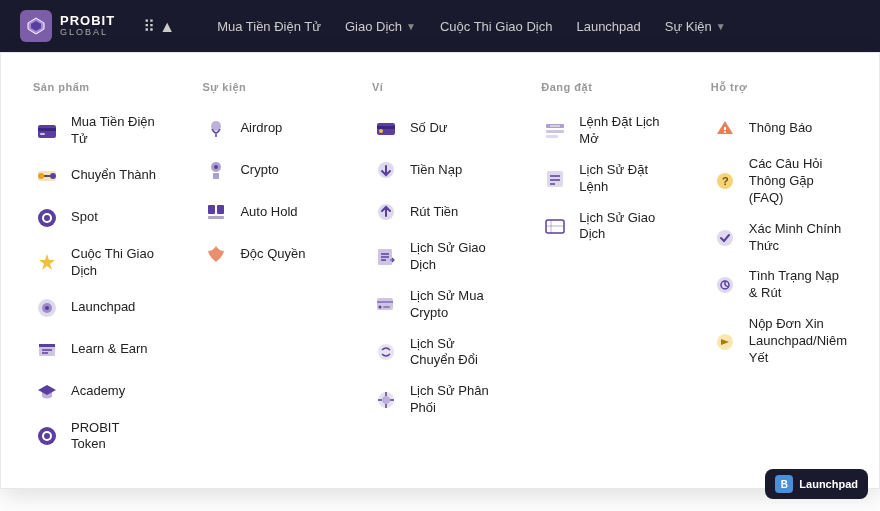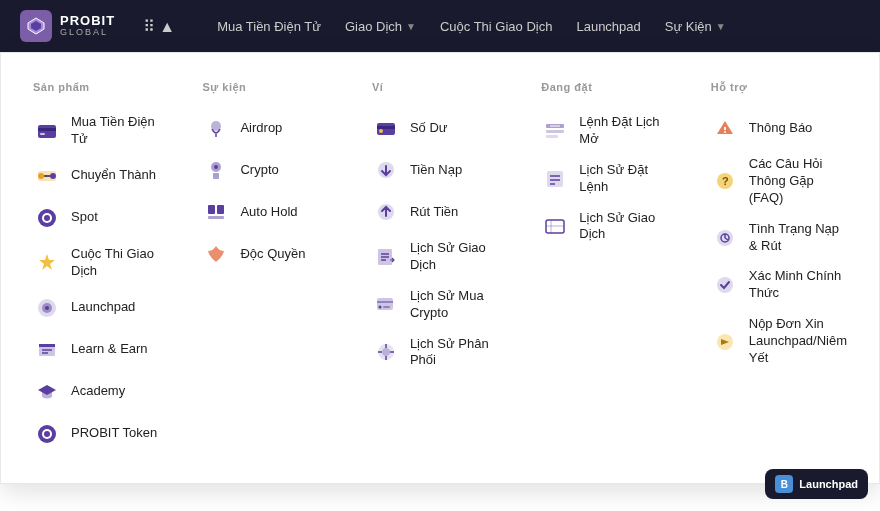--- a/index.html
+++ b/index.html
@@ -71,21 +71,21 @@
     }
     .nav-link .arrow { font-size: 10px; color: #888; }
     
     
     .dropdown-panel {
       background: #fff;
       border: 1px solid #e8e8e8;
       box-shadow: 0 8px 24px rgba(0,0,0,0.12);
       padding: 28px 32px 28px 32px;
       display: flex;
-      gap: 8px;
+      gap: 14px;
       width: 880px;
     }
     
     .col {
       flex: 1;
       padding: 0 16px;
     }
     .col:first-child { padding-left: 0; }
     .col:last-child { padding-right: 0; }
     
@@ -381,20 +381,30 @@
         <svg viewBox="0 0 22 22">
             <rect x="2" y="4" width="16" height="12" rx="2" fill="#5b3fa0" opacity="0.3"></rect>
             <rect x="2" y="7" width="16" height="2" fill="#5b3fa0" opacity="0.5"></rect>
             <circle cx="5" cy="13" r="1.5" fill="#5b3fa0"></circle>
             <rect x="8" y="12" width="7" height="2" rx="1" fill="#5b3fa0" opacity="0.5"></rect>
           </svg>
       </div>
       <span class="menu-item-label">Lịch Sử Mua Crypto</span>
     </div>
 
+    <div class="menu-item">
+      <div class="menu-item-icon">
+        <svg viewBox="0 0 22 22">
+            <circle cx="11" cy="11" r="8" fill="#5b3fa0" opacity="0.15"></circle>
+            <path d="M7 9 Q11 5 15 9" stroke="#5b3fa0" stroke-width="1.5" fill="none"></path>
+            <path d="M15 13 Q11 17 7 13" stroke="#5b3fa0" stroke-width="1.5" fill="none"></path>
+          </svg>
+      </div>
+      <span class="menu-item-label">Lịch Sử Chuyển Đổi</span>
+    </div>
 
     <div class="menu-item">
       <div class="menu-item-icon">
         <svg viewBox="0 0 22 22">
             <circle cx="11" cy="11" r="8" fill="#5b3fa0" opacity="0.15"></circle>
             <circle cx="11" cy="11" r="4" fill="#5b3fa0" opacity="0.3"></circle>
             <line x1="11" y1="3" x2="11" y2="7" stroke="#5b3fa0" stroke-width="1.5"></line>
             <line x1="19" y1="11" x2="15" y2="11" stroke="#5b3fa0" stroke-width="1.5"></line>
             <line x1="11" y1="19" x2="11" y2="15" stroke="#5b3fa0" stroke-width="1.5"></line>
             <line x1="3" y1="11" x2="7" y2="11" stroke="#5b3fa0" stroke-width="1.5"></line>
@@ -465,36 +475,36 @@
           </svg>
       </div>
       <span class="menu-item-label">Các Câu Hỏi Thông Gặp (FAQ)</span>
     </div>
 
 
     <div class="menu-item">
       <div class="menu-item-icon">
         <svg viewBox="0 0 22 22">
             <circle cx="11" cy="11" r="8" fill="#5b3fa0" opacity="0.2"></circle>
+            <path d="M7 11 L10 14 L15 8" stroke="#5b3fa0" stroke-width="2" fill="none" stroke-linecap="round"></path>
+          </svg>
+      </div>
+      <span class="menu-item-label">Xác Minh Chính Thức</span>
+    </div>
+
+    <div class="menu-item">
+      <div class="menu-item-icon">
+        <svg viewBox="0 0 22 22">
+            <circle cx="11" cy="11" r="8" fill="#5b3fa0" opacity="0.2"></circle>
             <circle cx="11" cy="11" r="4" stroke="#5b3fa0" stroke-width="1.5" fill="none"></circle>
             <line x1="11" y1="7" x2="11" y2="11" stroke="#5b3fa0" stroke-width="1.5"></line>
             <line x1="11" y1="11" x2="14" y2="13" stroke="#5b3fa0" stroke-width="1.5"></line>
           </svg>
       </div>
       <span class="menu-item-label">Tình Trạng Nạp &amp; Rút</span>
-    </div>
-
-    <div class="menu-item">
-      <div class="menu-item-icon">
-        <svg viewBox="0 0 22 22">
-            <circle cx="11" cy="11" r="8" fill="#5b3fa0" opacity="0.2"></circle>
-            <path d="M7 11 L10 14 L15 8" stroke="#5b3fa0" stroke-width="2" fill="none" stroke-linecap="round"></path>
-          </svg>
-      </div>
-      <span class="menu-item-label">Xác Minh Chính Thức</span>
     </div>
 
     <div class="menu-item">
       <div class="menu-item-icon">
         <svg viewBox="0 0 22 22">
             <circle cx="11" cy="11" r="8" fill="#f0c040" opacity="0.4"></circle>
             <path d="M7 8 L15 11 L7 14 Z" fill="#b07800"></path>
           </svg>
       </div>
       <span class="menu-item-label">Nộp Đơn Xin Launchpad/Niêm Yết</span>

